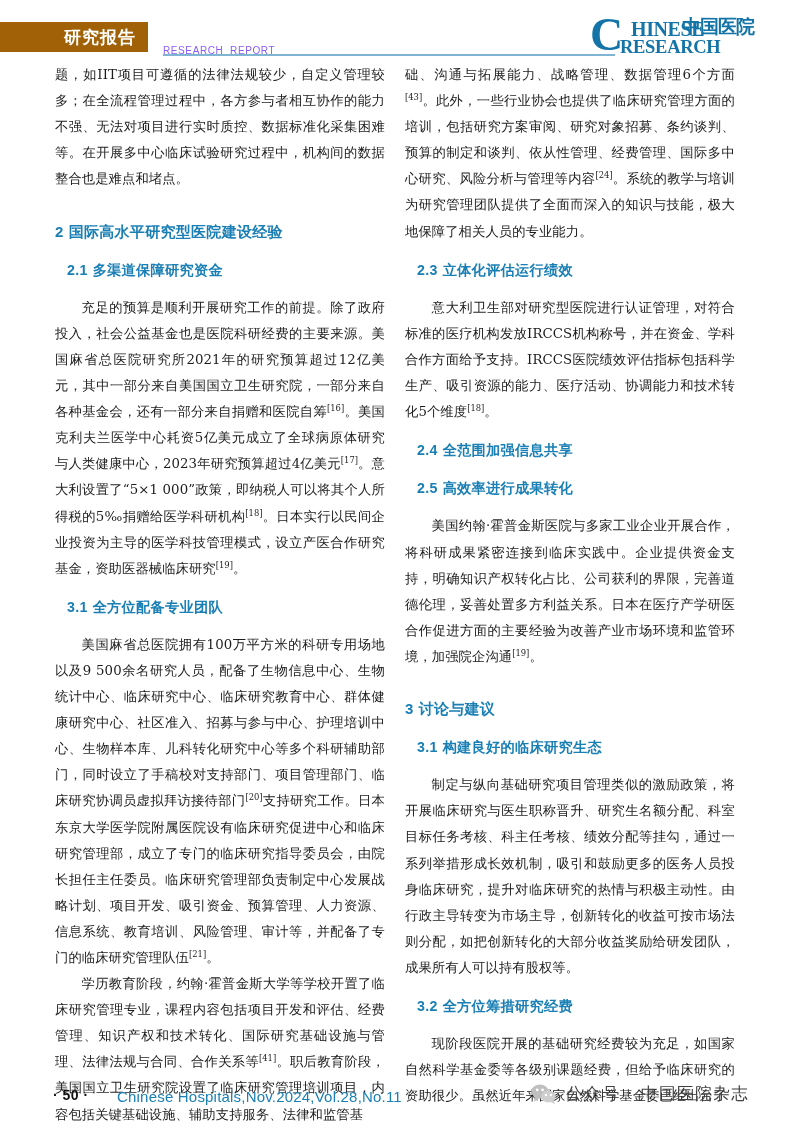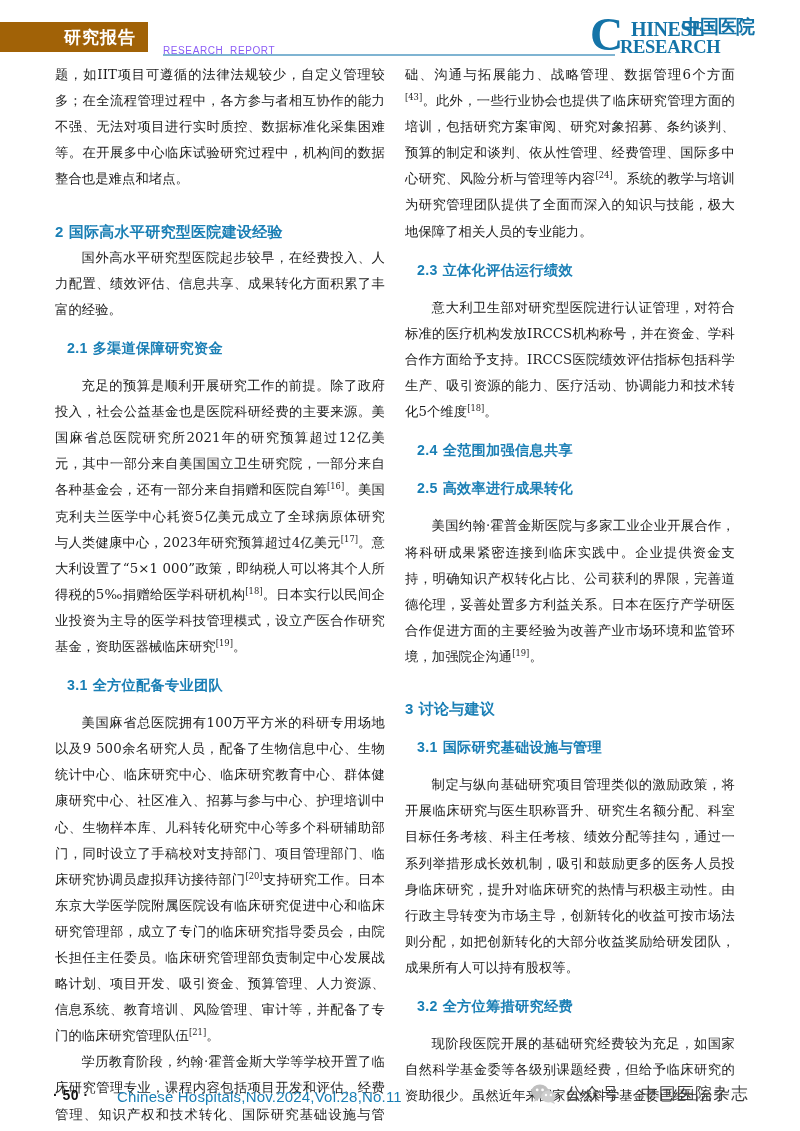--- a/index.html
+++ b/index.html
@@ -236,21 +236,20 @@
 <div class="col col-left">
 
   <p class="body-text">题，如IIT项目可遵循的法律法规较少，自定义管理较多；在全流程管理过程中，各方参与者相互协作的能力不强、无法对项目进行实时质控、数据标准化采集困难等。在开展多中心临床试验研究过程中，机构间的数据整合也是难点和堵点。</p>
 
   <div class="gap"></div>
 
   <h2 class="sec-head">
     <span class="num">2</span><span>国际高水平研究型医院建设经验</span>
   </h2>
 
-  <p class="body-text indent">国外高水平研究型医院起步较早，在经费投入、人力配置、绩效评估、信息共享、成果转化方面积累了丰富的经验。</p>
 
   <h3 class="subsec-head">
     <span class="num">2.1</span><span>多渠道保障研究资金</span>
   </h3>
 
   <p class="body-text indent"><span>充足的预算是顺利开展研究工作的前提。除了政府投入，社会公益基金也是医院科研经费的主要来源。美国麻省总医院研究所2021年的研究预算超过12亿美元，其中一部分来自美国国立卫生研究院，一部分来自各种基金会，还有一部分来自捐赠和医院自筹</span><sup class="ref">[16]</sup><span>。美国克利夫兰医学中心耗资5亿美元成立了全球病原体研究与人类健康中心，2023年研究预算超过4亿美元</span><sup class="ref">[17]</sup><span>。意大利设置了“5×1 000”政策，即纳税人可以将其个人所得税的5‰捐赠给医学科研机构</span><sup class="ref">[18]</sup><span>。日本实行以民间企业投资为主导的医学科技管理模式，设立产医合作研究基金，资助医器械临床研究</span><sup class="ref">[19]</sup><span>。</span></p>
 
   <h3 class="subsec-head">
     <span class="num">3.1</span><span>全方位配备专业团队</span>
   </h3>
@@ -281,21 +280,21 @@
 
   <p class="body-text indent"><span>美国约翰·霍普金斯医院与多家工业企业开展合作，将科研成果紧密连接到临床实践中。企业提供资金支持，明确知识产权转化占比、公司获利的界限，完善道德伦理，妥善处置多方利益关系。日本在医疗产学研医合作促进方面的主要经验为改善产业市场环境和监管环境，加强院企沟通</span><sup class="ref">[19]</sup><span>。</span></p>
 
   <div class="gap"></div>
 
   <h2 class="sec-head">
     <span class="num">3</span><span>讨论与建议</span>
   </h2>
 
   <h3 class="subsec-head">
-    <span class="num">3.1</span><span>国际研究基础设施与管理</span>
+    <span class="num">3.1</span><span>构建良好的临床研究生态</span>
   </h3>
 
   <p class="body-text indent">制定与纵向基础研究项目管理类似的激励政策，将开展临床研究与医生职称晋升、研究生名额分配、科室目标任务考核、科主任考核、绩效分配等挂勾，通过一系列举措形成长效机制，吸引和鼓励更多的医务人员投身临床研究，提升对临床研究的热情与积极主动性。由行政主导转变为市场主导，创新转化的收益可按市场法则分配，如把创新转化的大部分收益奖励给研发团队，成果所有人可以持有股权等。</p>
 
   <h3 class="subsec-head">
     <span class="num">3.2</span><span>全方位筹措研究经费</span>
   </h3>
 
   <p class="body-text indent">现阶段医院开展的基础研究经费较为充足，如国家自然科学基金委等各级别课题经费，但给予临床研究的资助很少。虽然近年来国家自然科学基金委已经出台了</p>
 </div>

